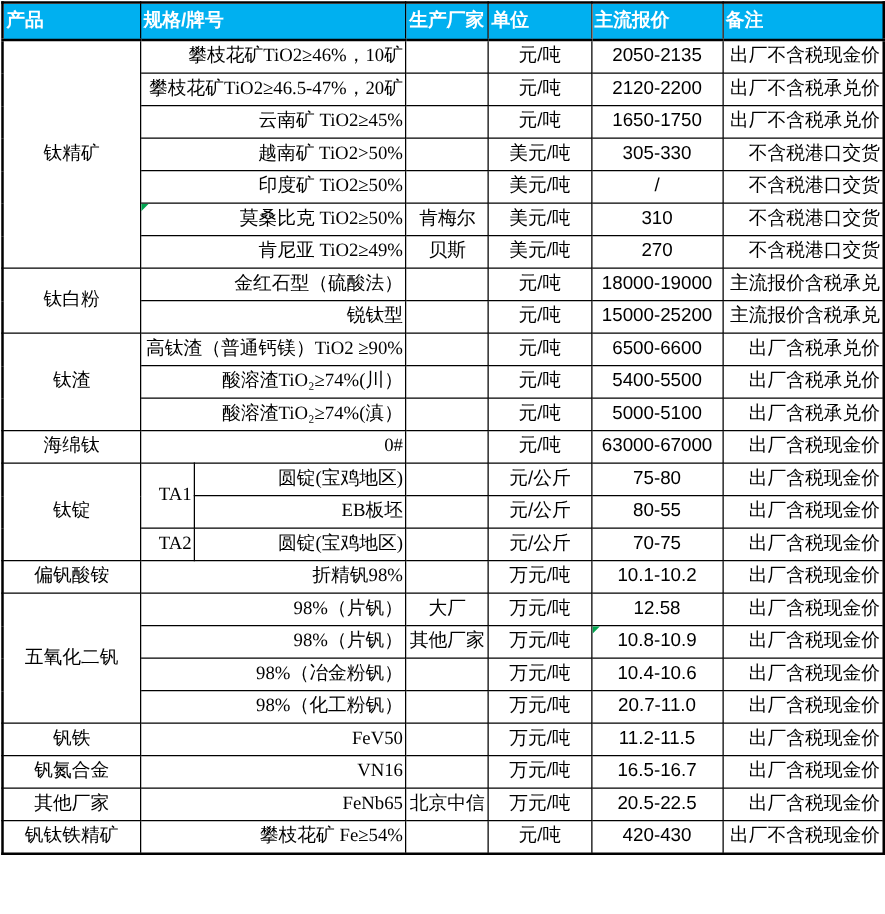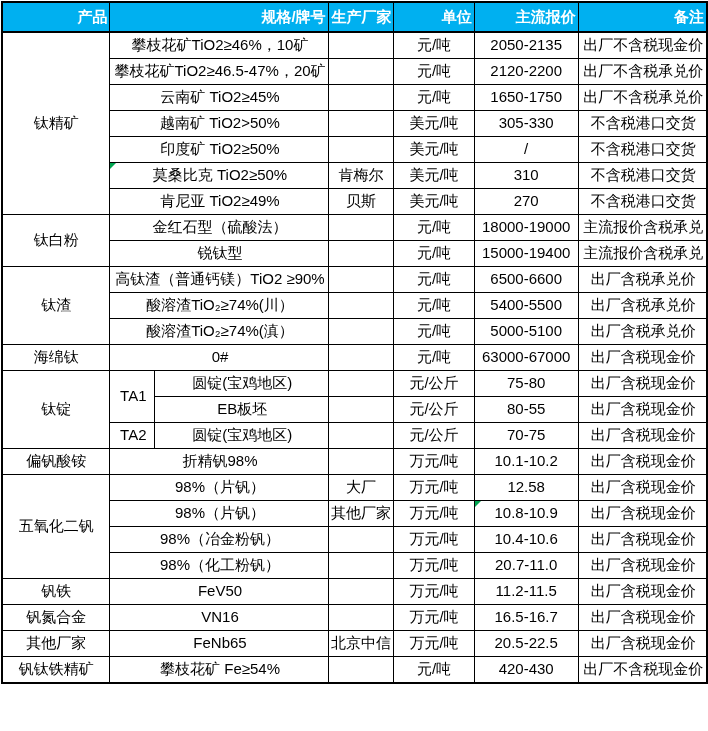--- a/index.html
+++ b/index.html
@@ -14,26 +14,26 @@
     border:2px solid var(--border);
   }
   th,td{
     border:1px solid var(--border);
     overflow:hidden;white-space:nowrap;
     font-size:15px;line-height:1.1;
     padding:0 2px;
   }
   th{
     background:var(--header_bg);color:var(--header_text);
-    font-weight:700;height:28px;text-align:right;
+    font-weight:700;height:28px;text-align:left;
     border-bottom:2px solid var(--border);
   }
   td{height:25px;}
   .c{text-align:center;}
-  .l{text-align:center;padding-left:4px;}
+  .l{text-align:right;padding-left:4px;font-family:Liberation Serif, serif;}
   .pos{position:relative;margin-top:16px;}
   .corner-marker{
     position:absolute;top:0;left:0;width:0;height:0;
     border-top:6px solid var(--marker_green);
     border-right:6px solid transparent;
   }
 </style>
 </head>
 <body>
 
@@ -113,21 +113,21 @@
       <td colspan="2" class="l">金红石型（硫酸法）</td>
       <td class="c"></td>
       <td class="c">元/吨</td>
       <td class="c">18000-19000</td>
       <td class="l">主流报价含税承兑</td>
     </tr>
     <tr>
       <td colspan="2" class="l">锐钛型</td>
       <td class="c"></td>
       <td class="c">元/吨</td>
-      <td class="c">15000-19400</td>
+      <td class="c">15000-25200</td>
       <td class="l">主流报价含税承兑</td>
     </tr>
     <tr>
       <td rowspan="3" class="c">钛渣</td>
       <td colspan="2" class="l">高钛渣（普通钙镁）TiO2 ≥90%</td>
       <td class="c"></td>
       <td class="c">元/吨</td>
       <td class="c">6500-6600</td>
       <td class="l">出厂含税承兑价</td>
     </tr>

